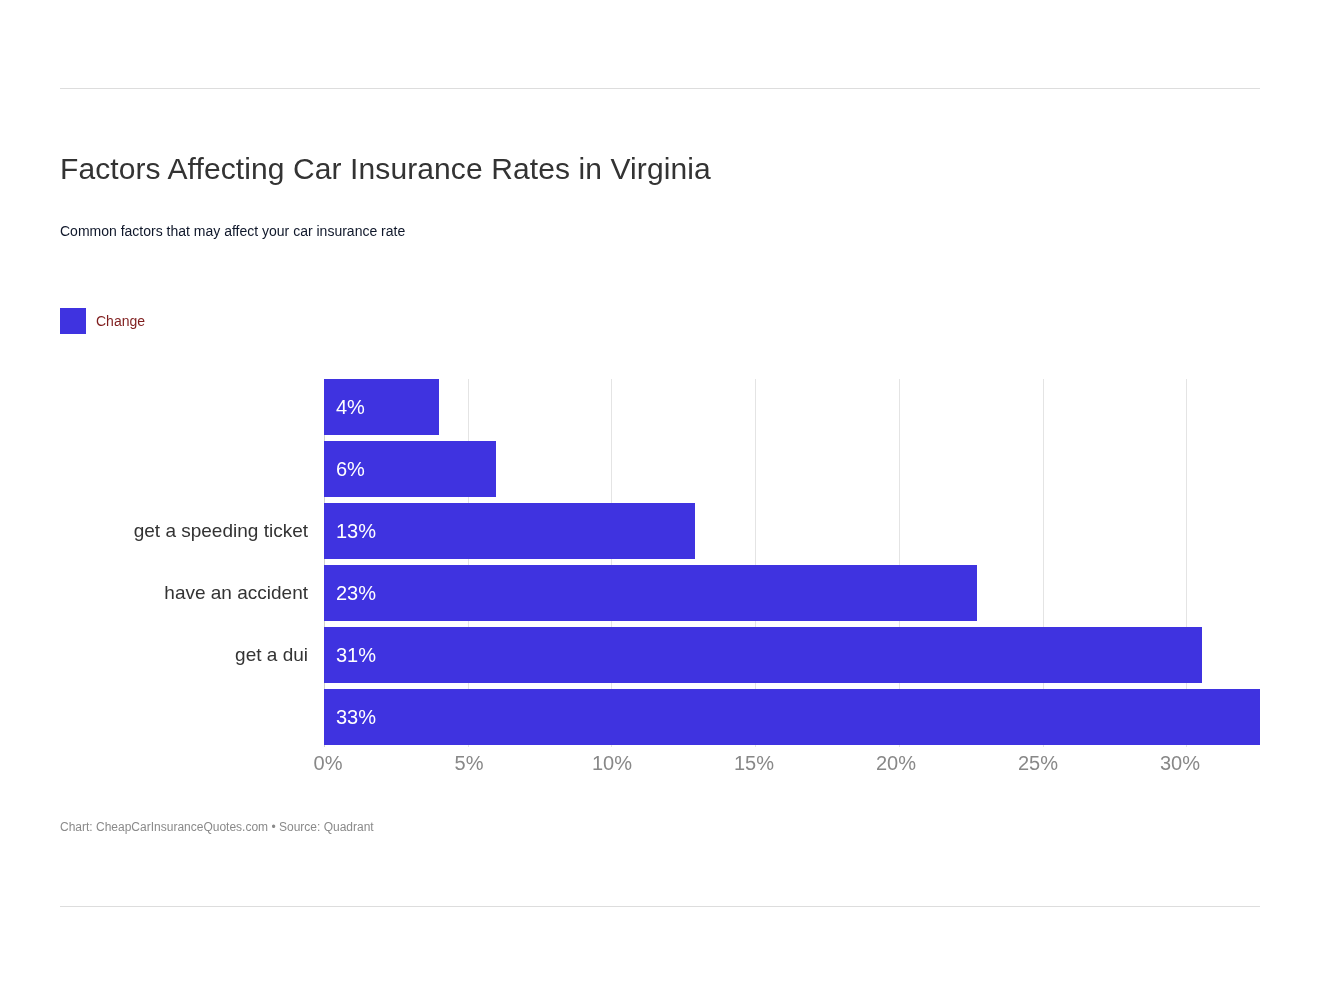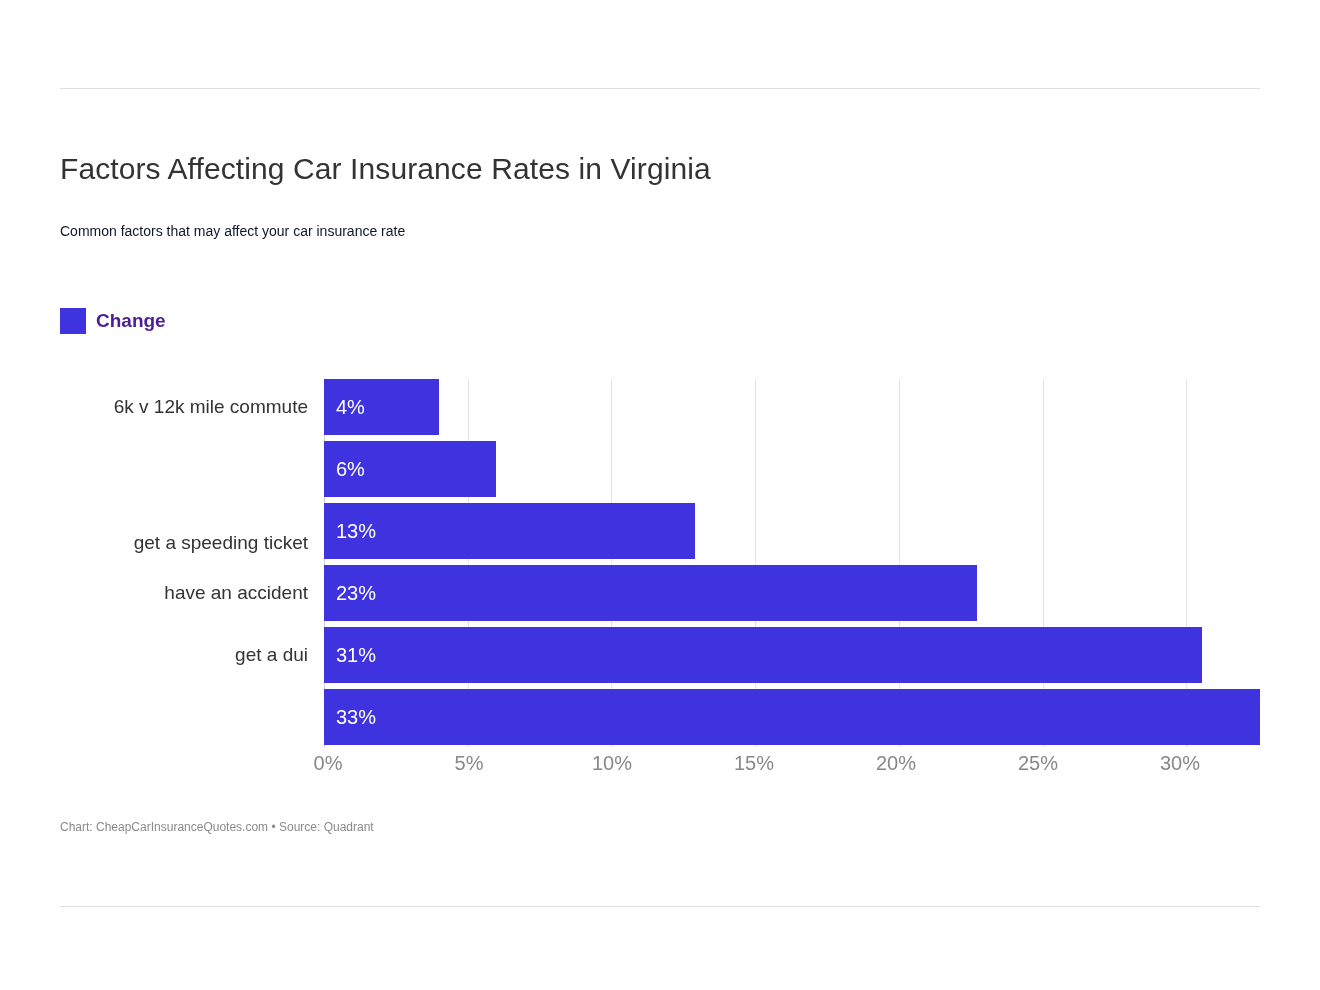--- a/index.html
+++ b/index.html
@@ -58,23 +58,22 @@
     align-items: center;
     gap: 10px;
   }
   .legend-swatch {
     width: 26px;
     height: 26px;
     background: #3f33e0;
     display: block;
   }
   .legend-label {
-    font-size: 19px;
-    color: #4c1d95;
-    font-weight: bold;
+    font-size: 14px;
+    color: #7f1d1d;
   }
 
   
   .plot {
     position: absolute;
     left: 324px;
     top: 379px;
     width: 936px;   
     height: 368px;
   }
@@ -172,22 +171,21 @@
 
   <div class="title">Factors Affecting Car Insurance Rates in Virginia</div>
   <div class="subtitle">Common factors that may affect your car insurance rate</div>
 
   <div class="legend">
     <span class="legend-swatch"></span>
     <span class="legend-label">Change</span>
   </div>
 
   <div class="cat-labels">
-    <div class="cat-label" style="top:0px">6k v 12k mile commute</div>
-    <div class="cat-label" style="top:136px">get a speeding ticket</div>
+    <div class="cat-label" style="top:124px">get a speeding ticket</div>
     <div class="cat-label" style="top:186px">have an accident</div>
     <div class="cat-label" style="top:248px">get a dui</div>
   </div>
 
   <div class="plot">
     <div class="gridlines">
       <div class="gridline axis-zero" style="left:0px"></div>
       <div class="gridline" style="left:143.7px"></div>
       <div class="gridline" style="left:287.4px"></div>
       <div class="gridline" style="left:431.1px"></div>

